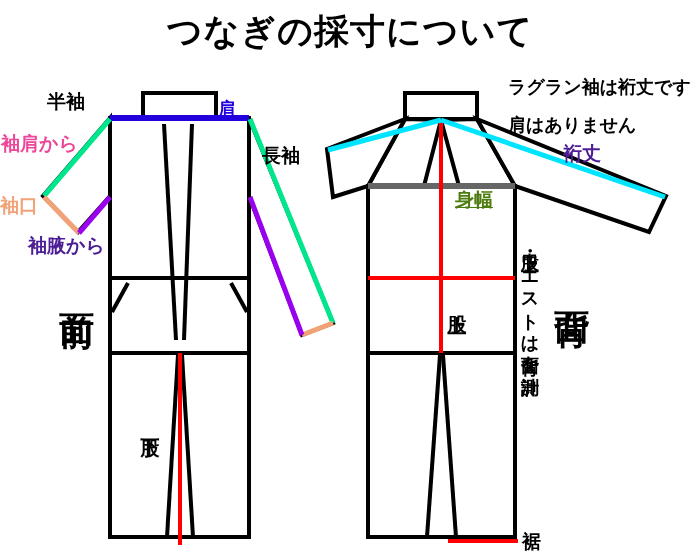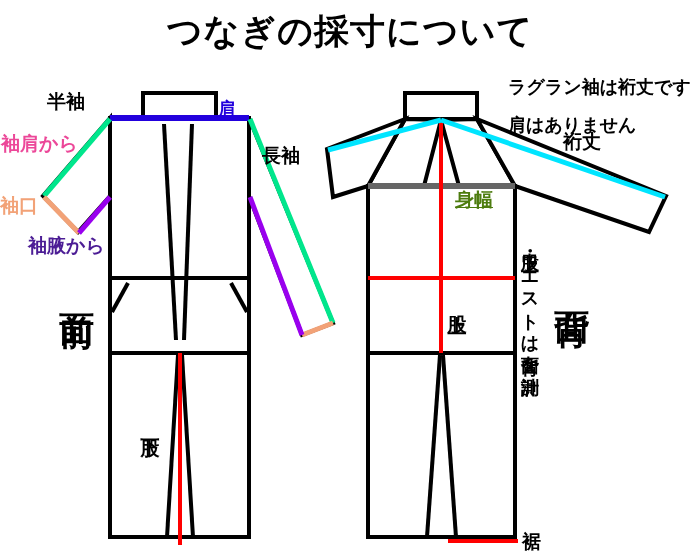--- a/index.html
+++ b/index.html
@@ -146,21 +146,21 @@
   <div class="t" style="left:28px; top:236px; font-size:19px; color:#4c1d95;">袖腋から</div>
 
   <div class="t vert" style="left:58px; top:286px; font-size:35px; color:#000000;">前面</div>
 
   <div class="t vert" style="left:140px; top:424px; font-size:19px; color:#000000;">股下</div>
 
   <div class="t" style="left:508px; top:78px; font-size:18px; color:#000000;">ラグラン袖は裄丈です</div>
 
   <div class="t" style="left:508px; top:116px; font-size:18px; color:#000000;">肩はありません</div>
 
-  <div class="t" style="left:563px; top:132px; font-size:19px; color:#000000;">裄丈</div>
+  <div class="t" style="left:563px; top:144px; font-size:19px; color:#4c1d95;">裄丈</div>
 
   <div class="t" style="left:455px; top:190px; font-size:19px; color:#4d7c0f;text-decoration:underline;">身幅</div>
 
   <div class="t vert" style="left:447px; top:300px; font-size:19px; color:#000000;">股上</div>
 
   <div class="t vert" style="left:520px; top:240px; font-size:18px; color:#000000;">股上・ウエストは背面を計測</div>
 
   <div class="t vert" style="left:553px; top:284px; font-size:35px; color:#000000;">背面</div>
 
   <div class="t" style="left:522px; top:532px; font-size:19px; color:#000000;">裾</div>

